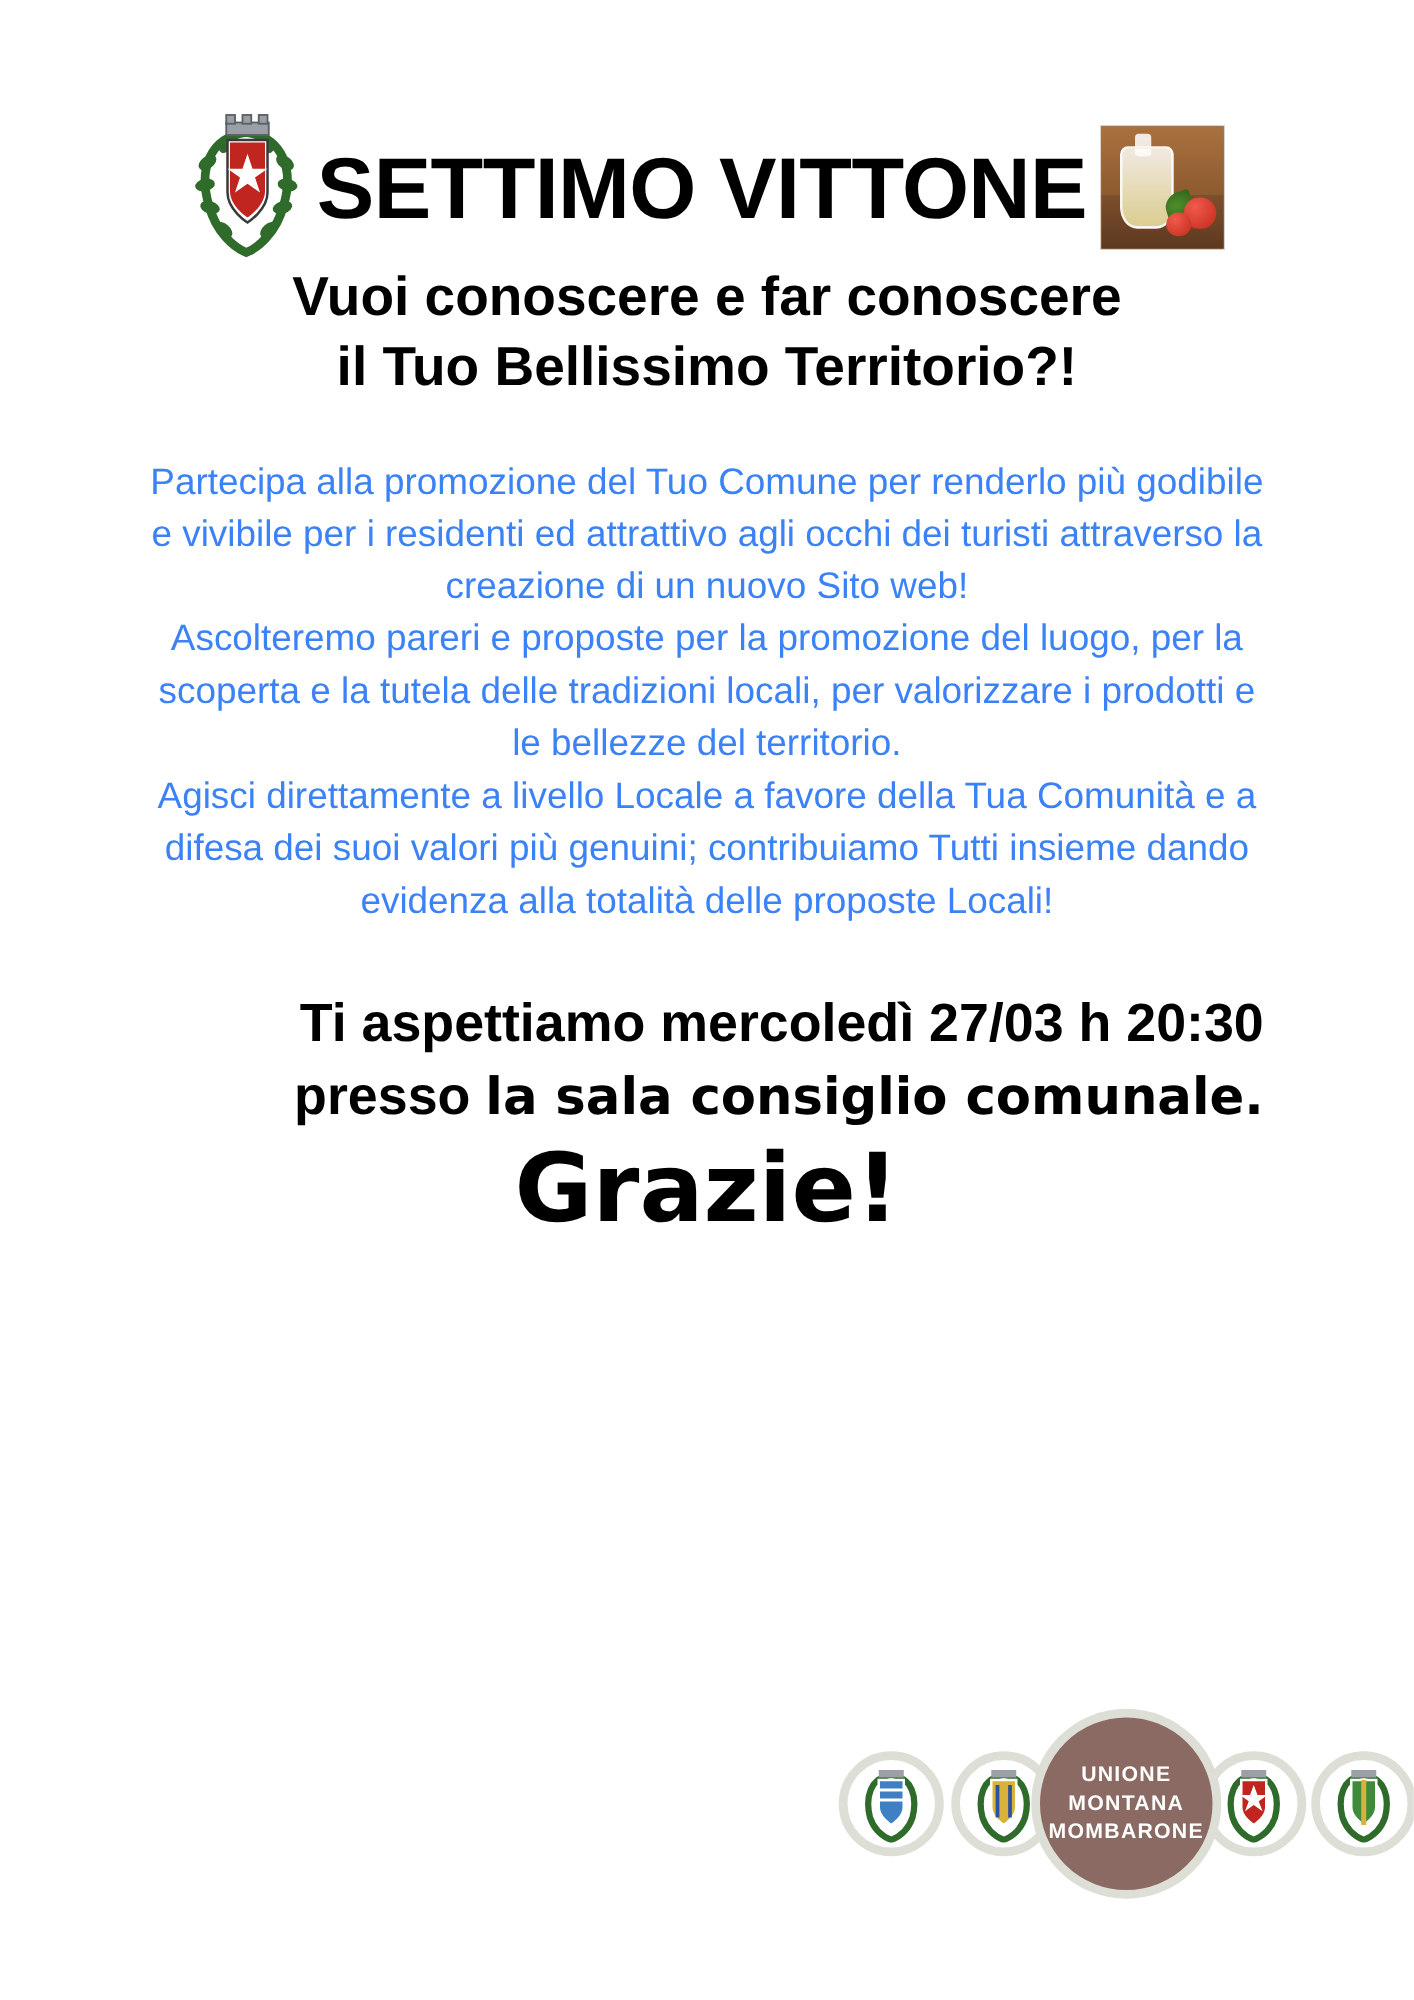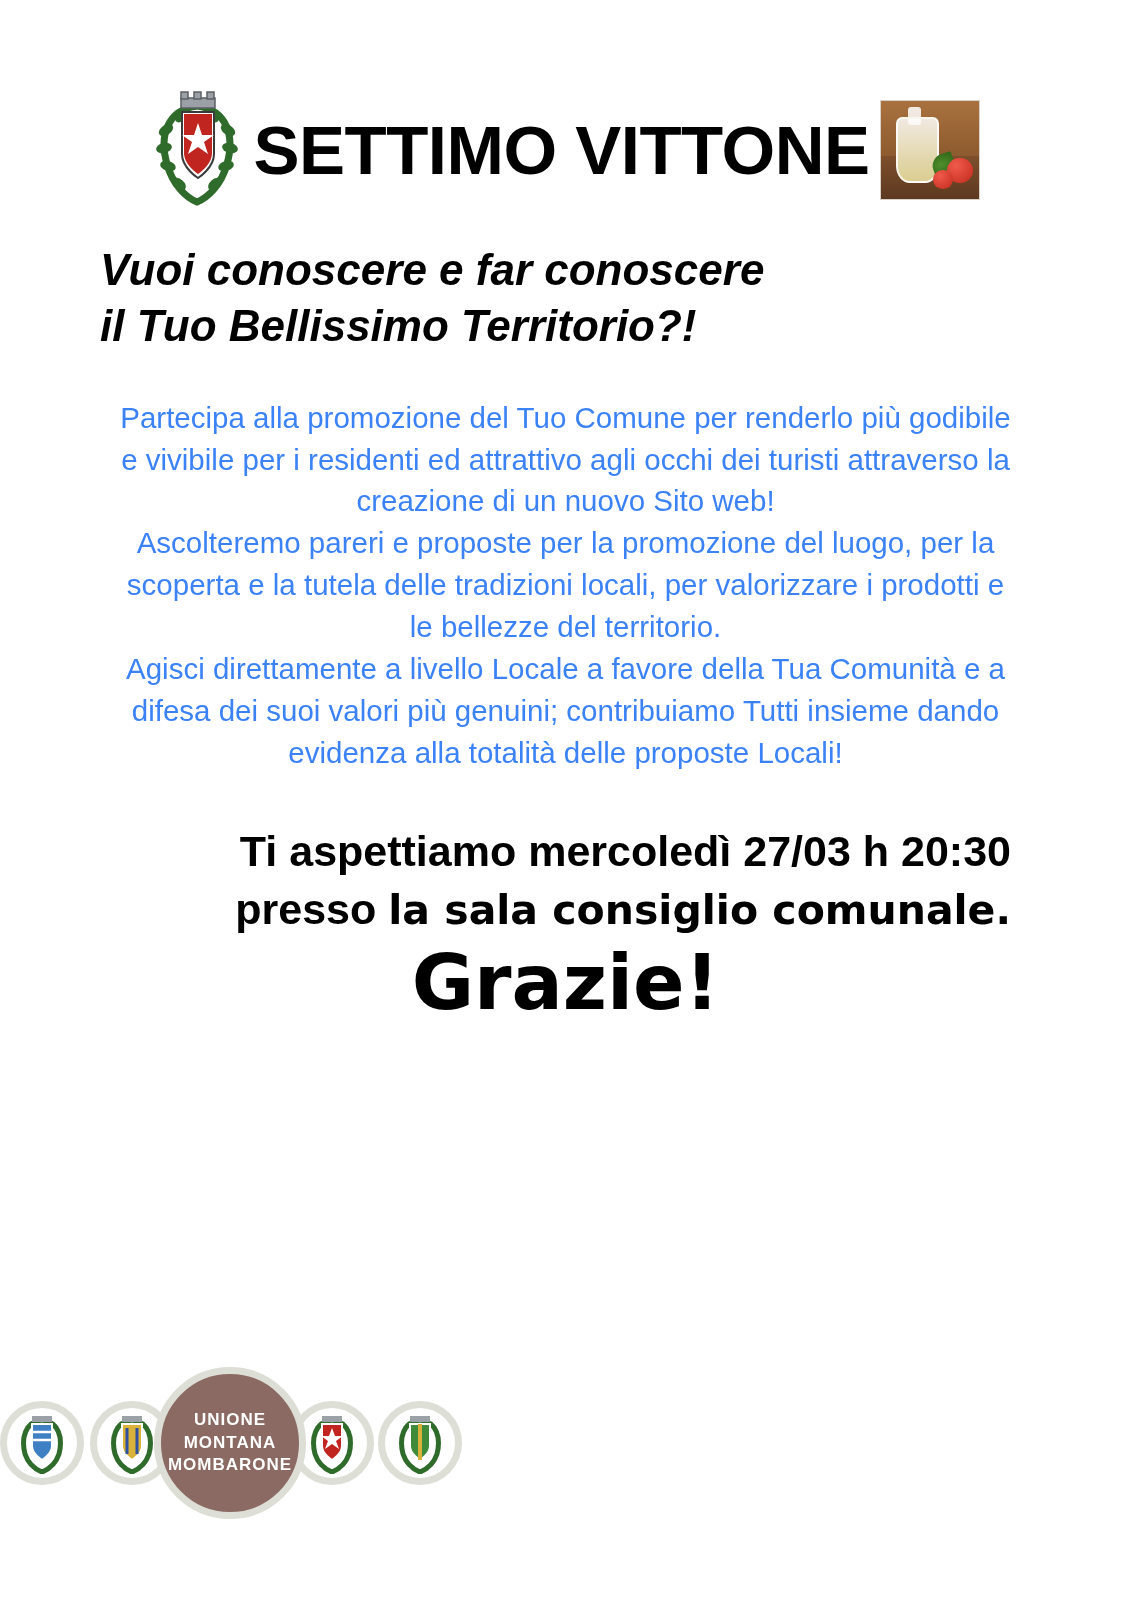--- a/index.html
+++ b/index.html
@@ -82,26 +82,25 @@
   .photo .t2 { right: 26%; bottom: 10%; width: 20%; height: 20%; }
   .photo .basil {
     position: absolute; left: 52%; bottom: 26%; width: 22%; height: 20%;
     background: radial-gradient(ellipse at 40% 50%, #4e8f2c, #2f6318);
     border-radius: 60% 10% 60% 10%;
     transform: rotate(-18deg);
   }
 
   
   .headline {
+    text-align: center;
     font-size: 44px;
     font-weight: bold;
     line-height: 1.28;
-    margin-top: 32px;
     padding: 0 40px;
-    font-style: italic;
   }
 
   
   .body-copy {
     text-align: center;
     font-size: 29.5px;
     line-height: 1.42;
     margin-top: 42px;
     padding: 0 58px;
     color: #3b82f6;
@@ -130,21 +129,21 @@
     font-size: 76px;
   }
 
   
   .footer {
     position: absolute;
     left: 0;
     right: 0;
     bottom: 92px;
     display: flex;
-    justify-content: flex-start;
+    justify-content: flex-end;
     align-items: center;
   }
   .union-logo {
     position: relative;
     width: 460px;
     height: 130px;
   }
   .u-circle {
     position: absolute;
     top: 50%;

